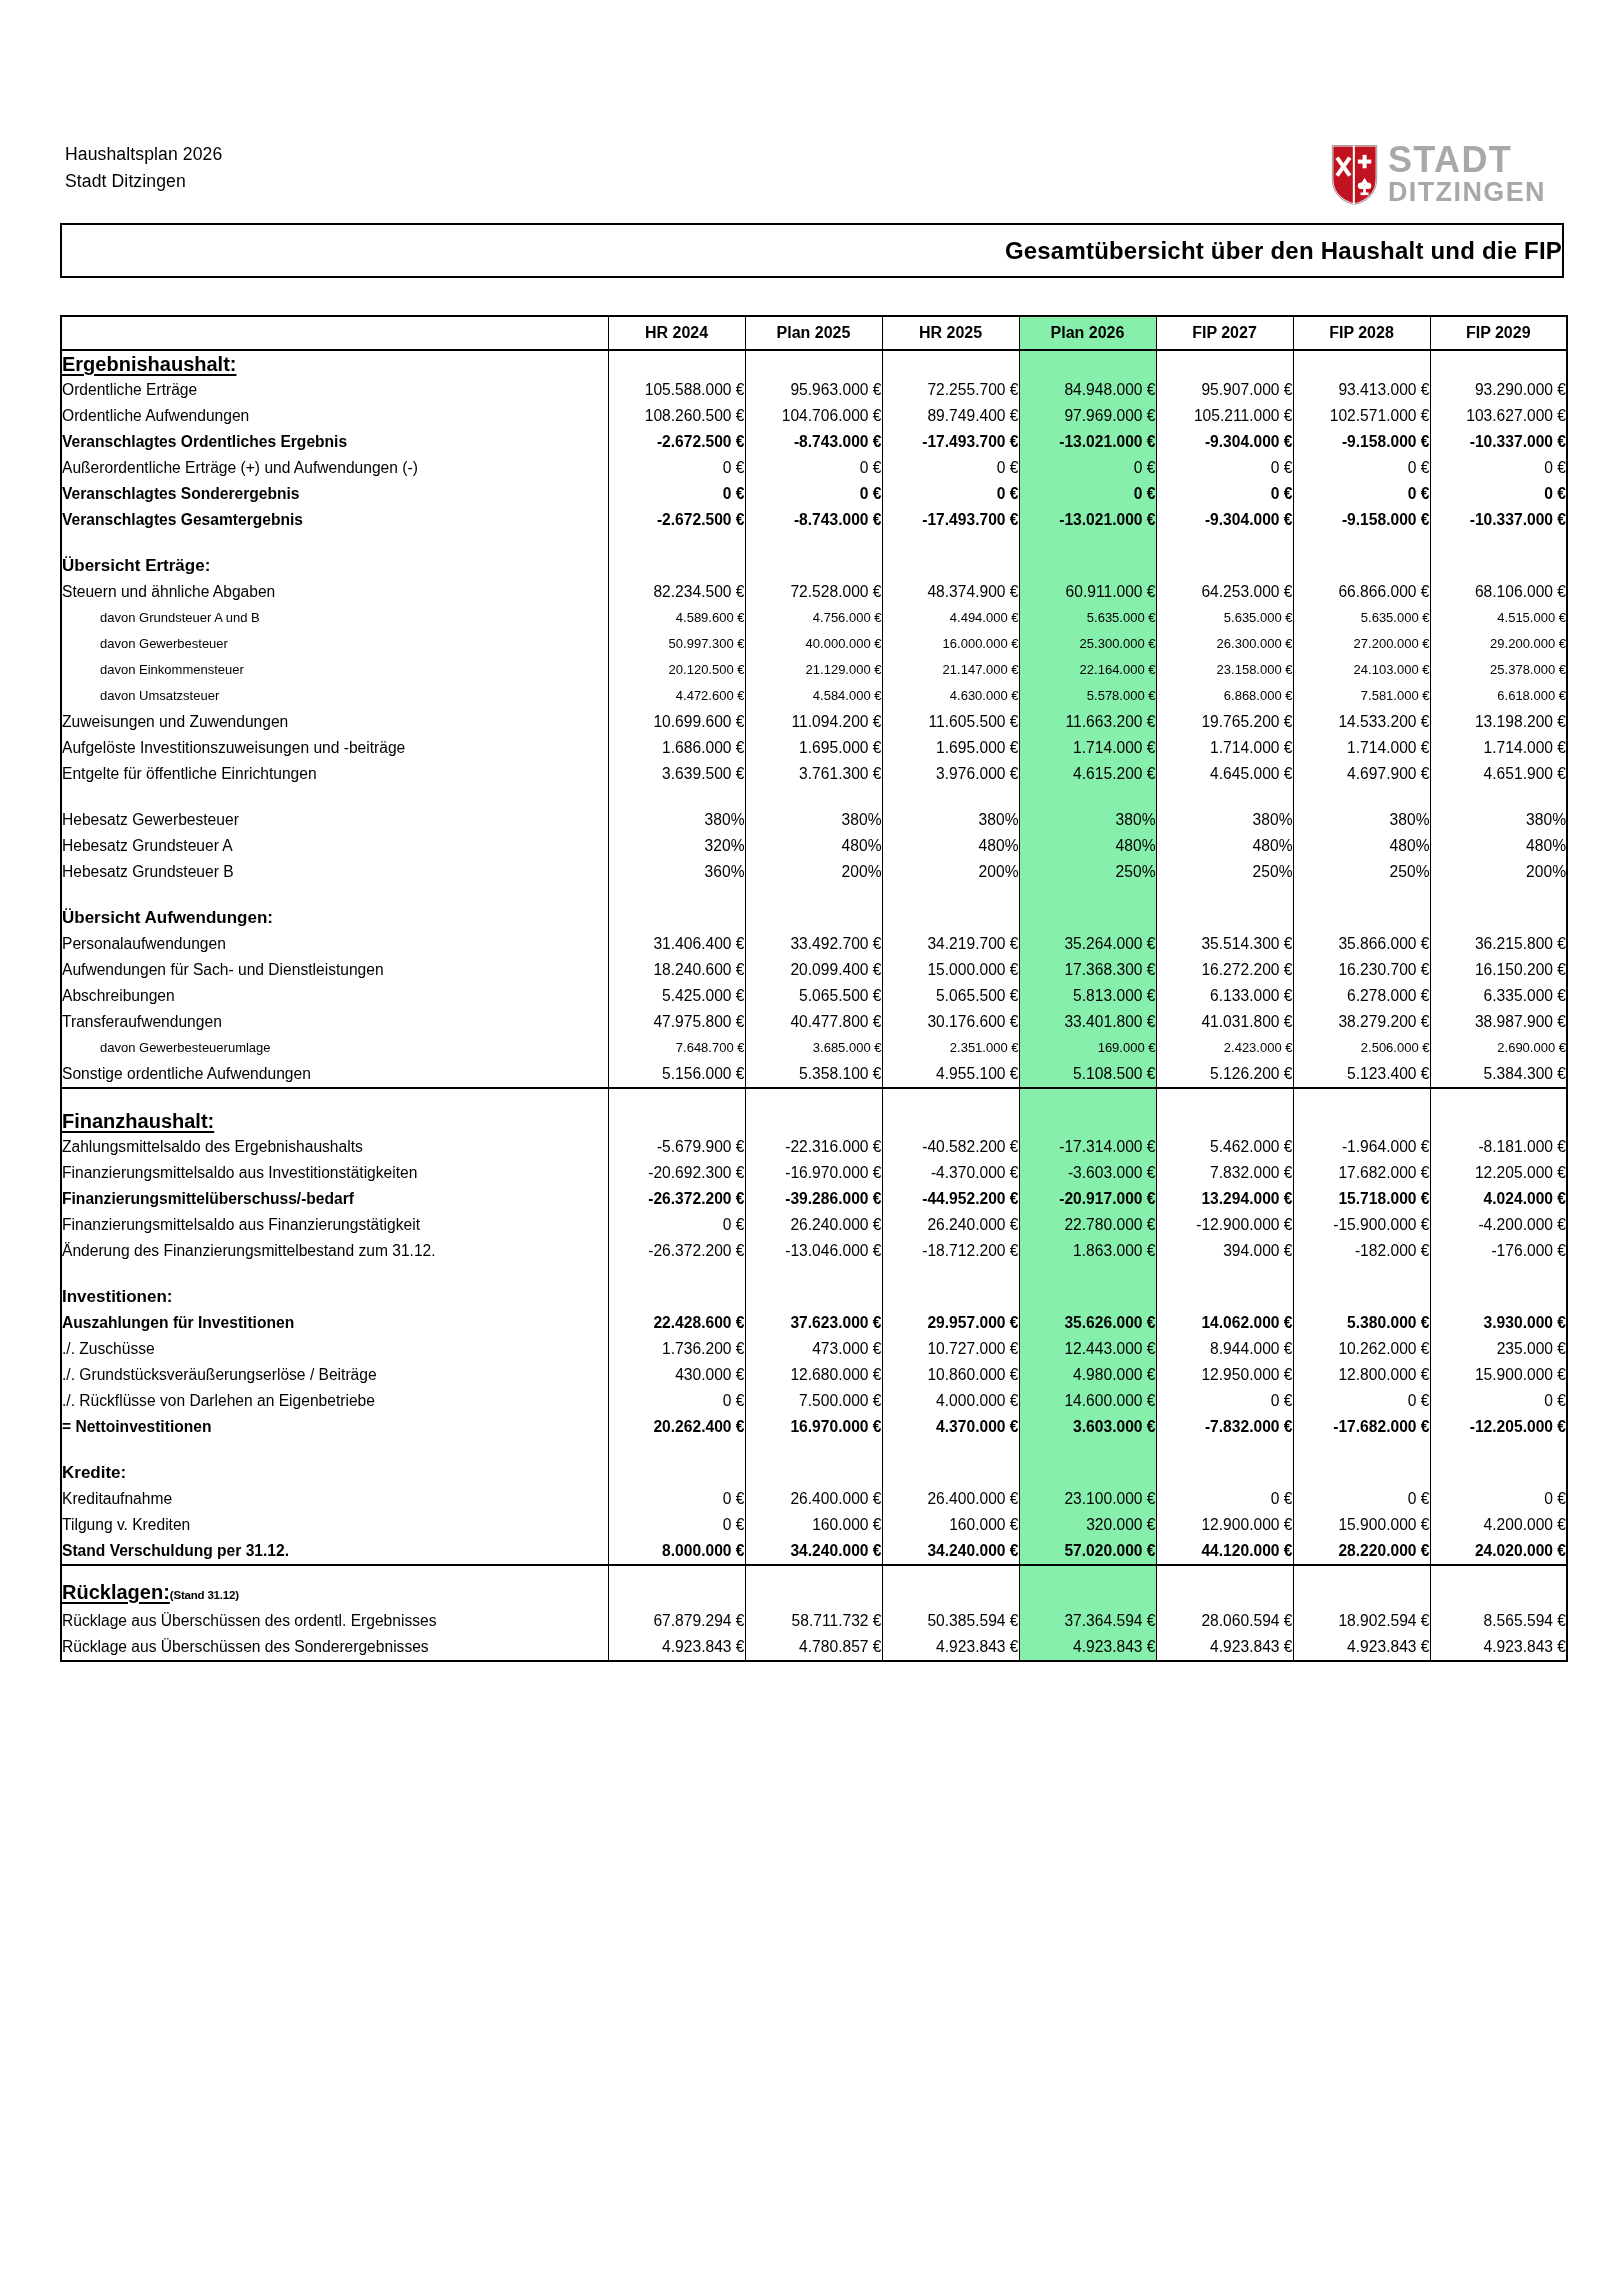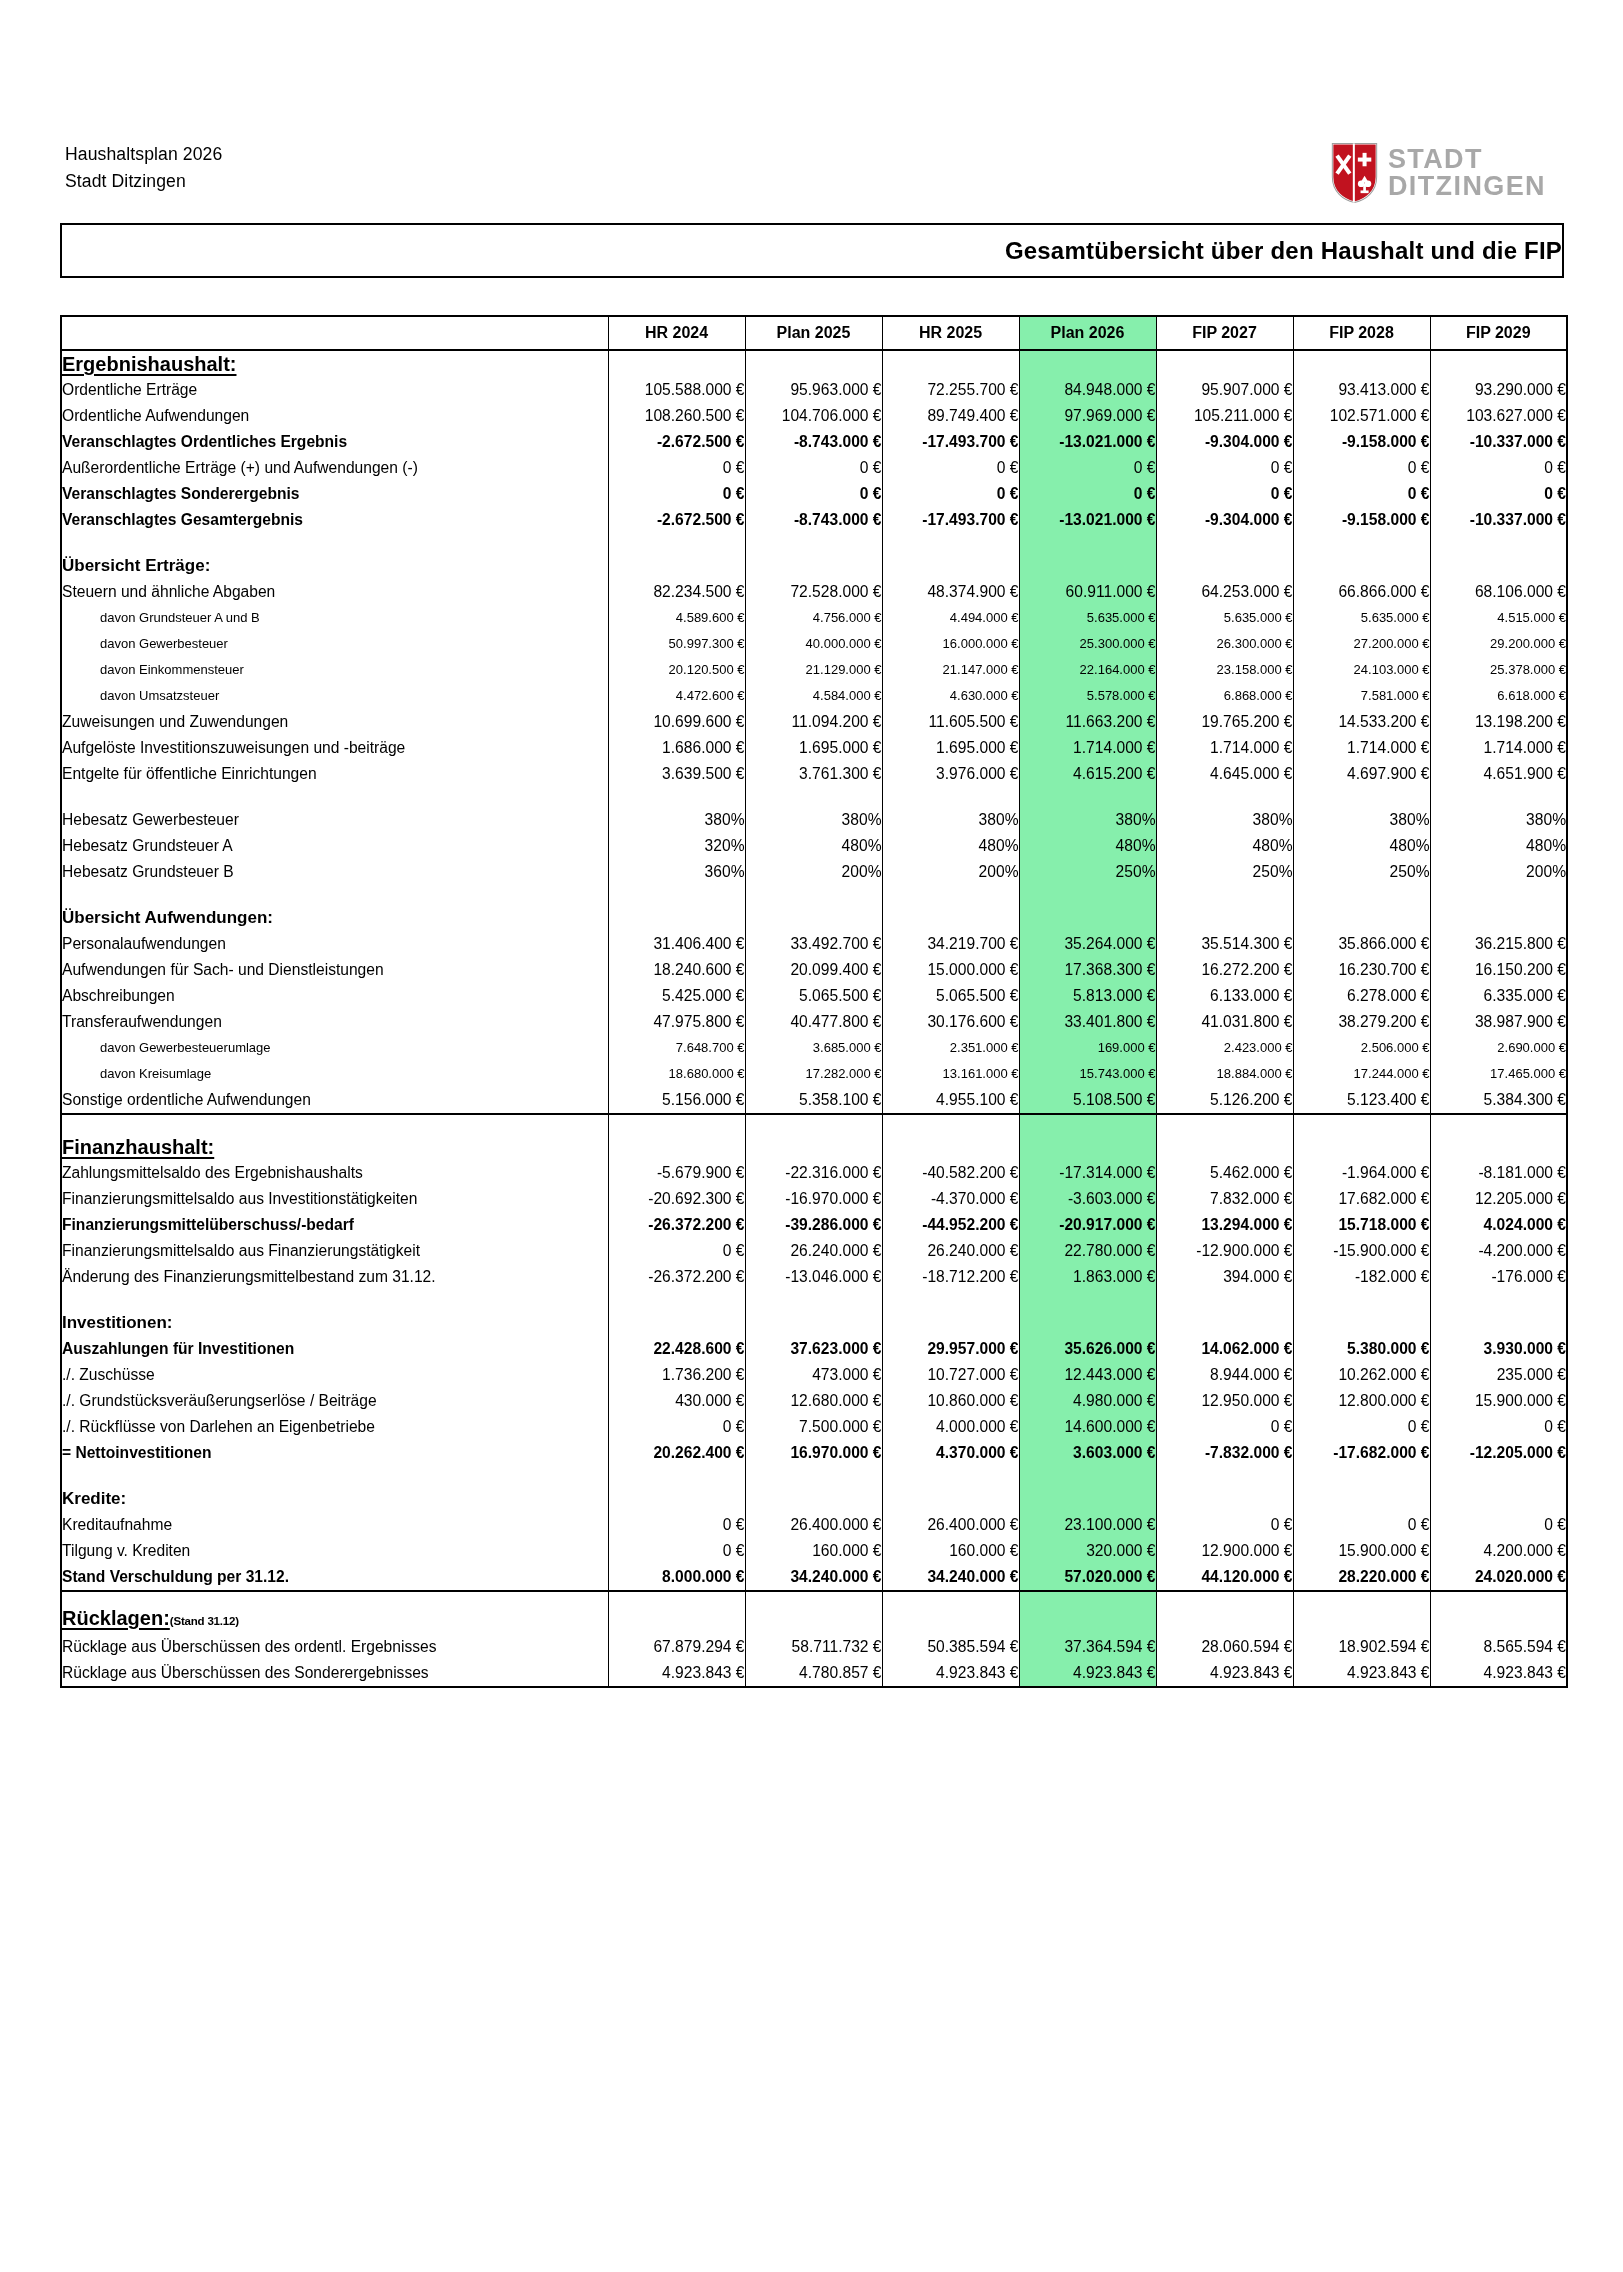--- a/index.html
+++ b/index.html
@@ -58,21 +58,21 @@
   }
   .logo-words {
     display: flex;
     flex-direction: column;
     justify-content: center;
     line-height: 1.02;
   }
   .logo-words span {
     font-family: "Liberation Sans", sans-serif;
     font-weight: bold;
-    font-size: 27px;
+    font-size: 36px;
     letter-spacing: 1.4px;
     color: #a8a8a8;
   }
   .logo-words .line2 { font-size: 27px; }
 
   
   .title-box {
     position: absolute;
     left: 60px;
     top: 223px;
@@ -524,30 +524,20 @@
       <tr class="sub">
         <td class="lbl">davon Gewerbesteuerumlage</td>
         <td class="val">7.648.700 €</td>
         <td class="val">3.685.000 €</td>
         <td class="val">2.351.000 €</td>
         <td class="val hl">169.000 €</td>
         <td class="val">2.423.000 €</td>
         <td class="val">2.506.000 €</td>
         <td class="val last">2.690.000 €</td>
       </tr>
-      <tr class="sub">
-        <td class="lbl">davon Kreisumlage</td>
-        <td class="val">18.680.000 €</td>
-        <td class="val">17.282.000 €</td>
-        <td class="val">13.161.000 €</td>
-        <td class="val hl">15.743.000 €</td>
-        <td class="val">18.884.000 €</td>
-        <td class="val">17.244.000 €</td>
-        <td class="val last">17.465.000 €</td>
-      </tr>
       <tr>
         <td class="lbl">Sonstige ordentliche Aufwendungen</td>
         <td class="val">5.156.000 €</td>
         <td class="val">5.358.100 €</td>
         <td class="val">4.955.100 €</td>
         <td class="val hl">5.108.500 €</td>
         <td class="val">5.126.200 €</td>
         <td class="val">5.123.400 €</td>
         <td class="val last">5.384.300 €</td>
       </tr>

